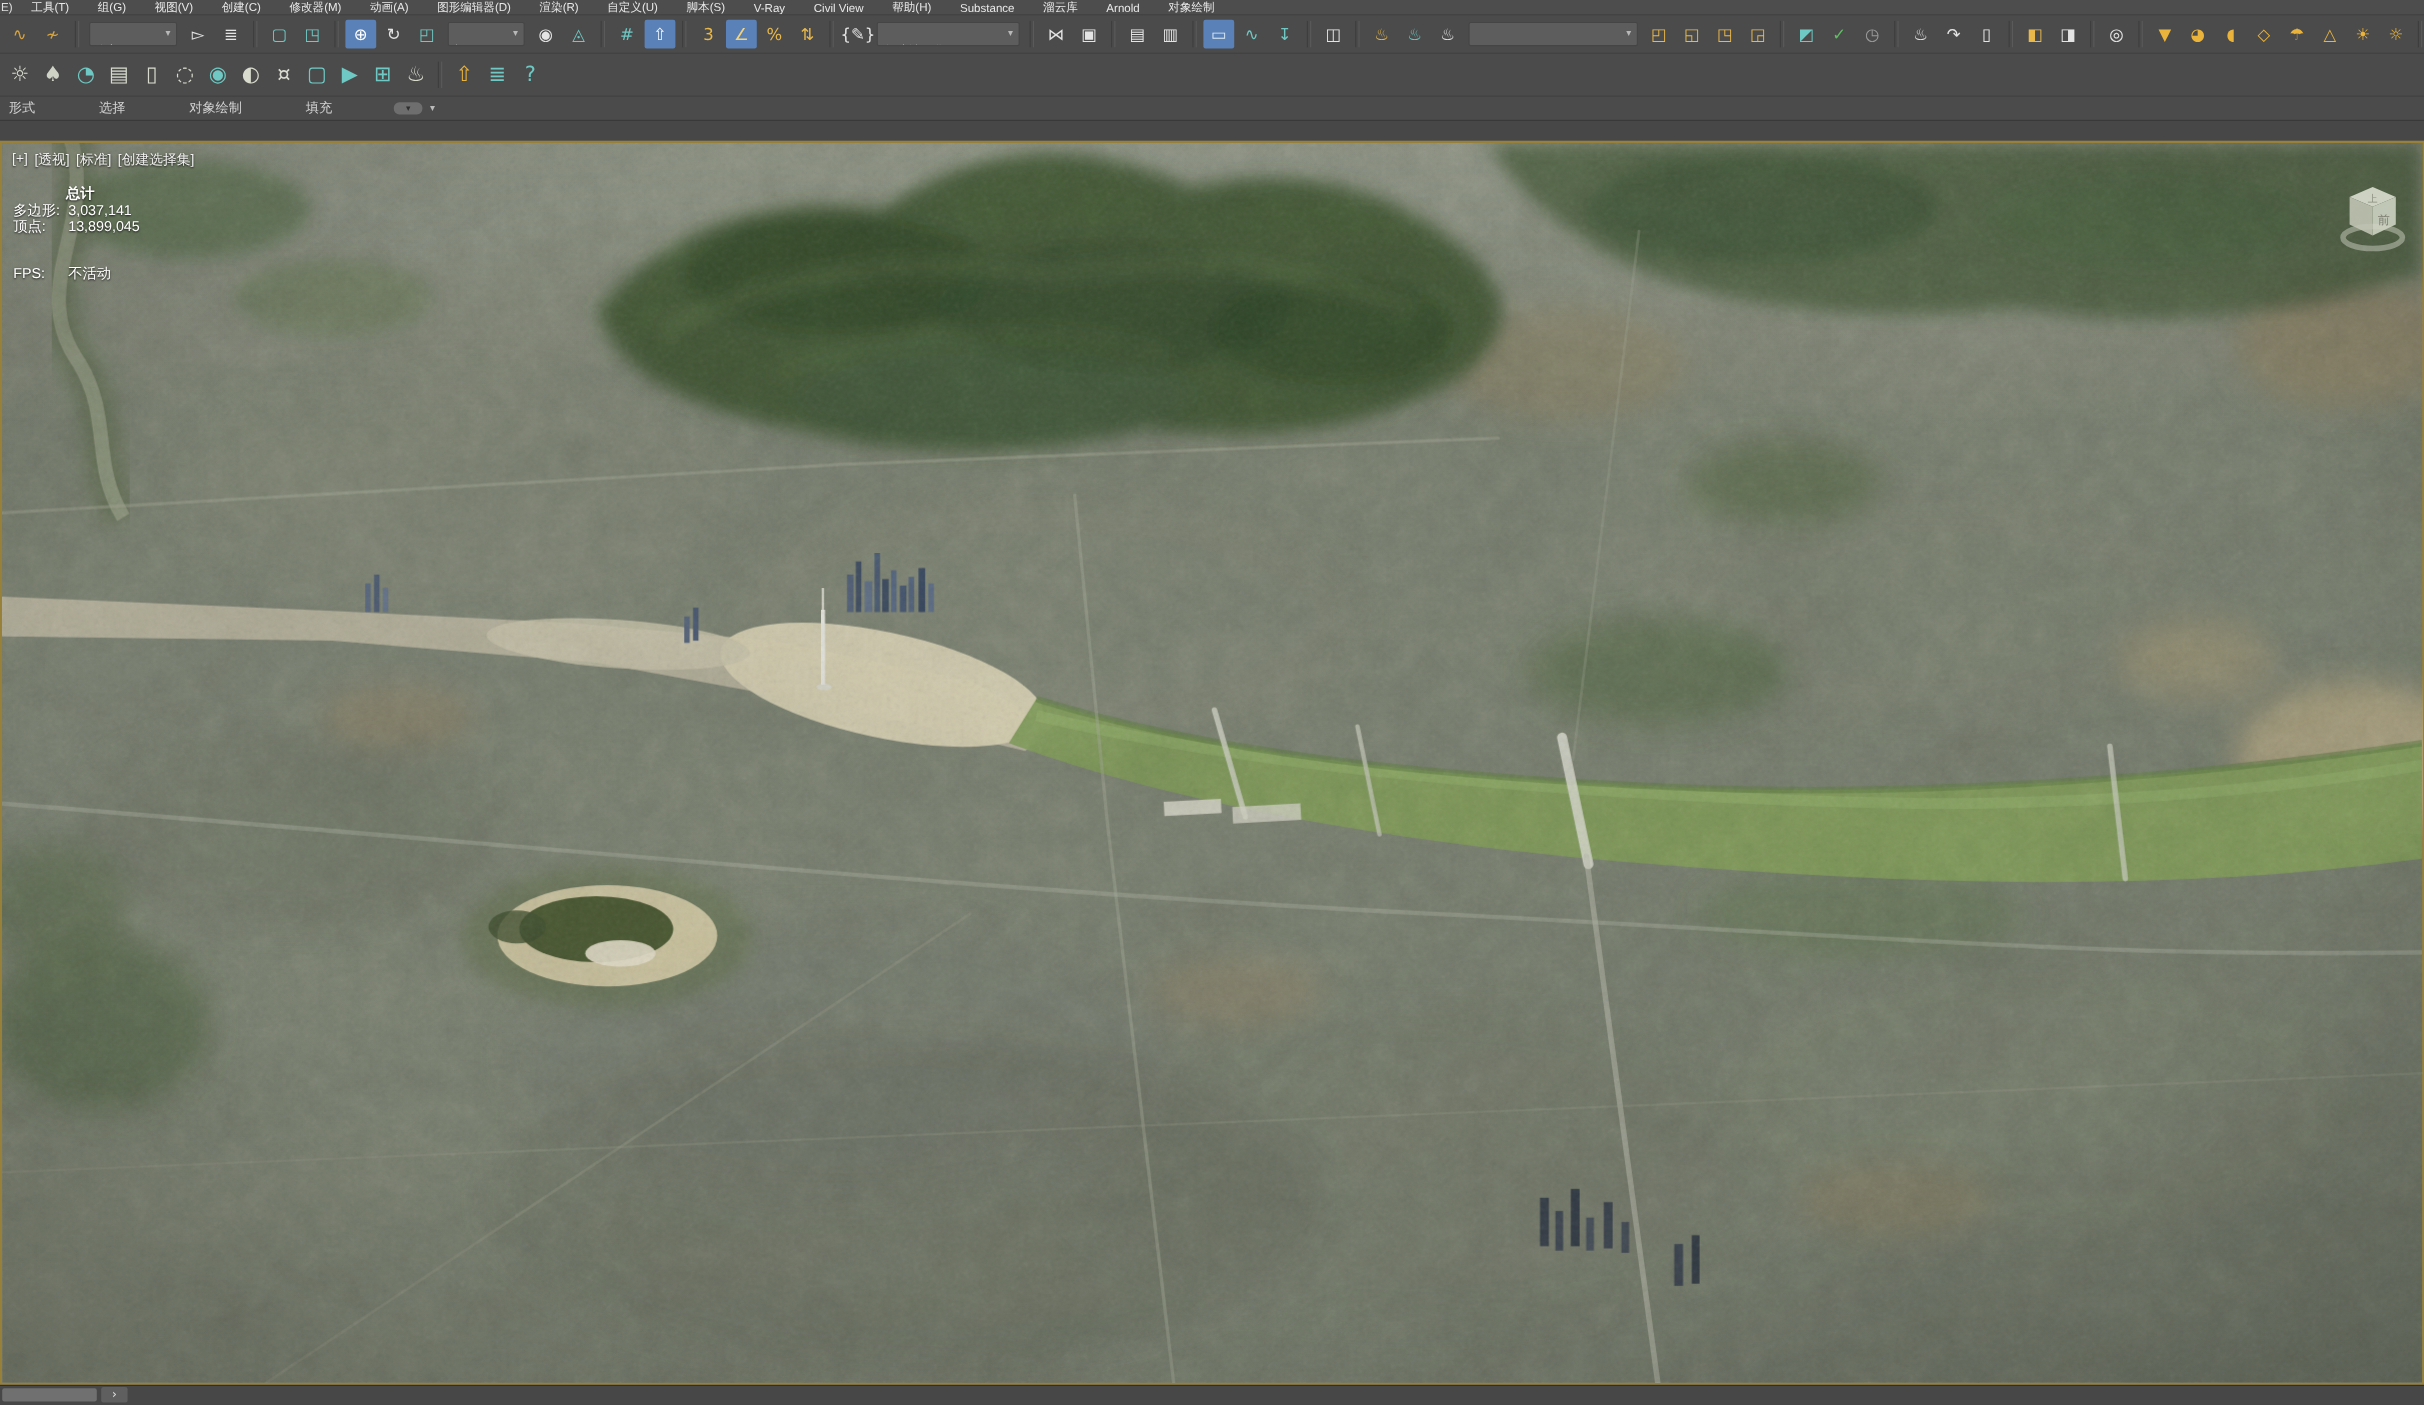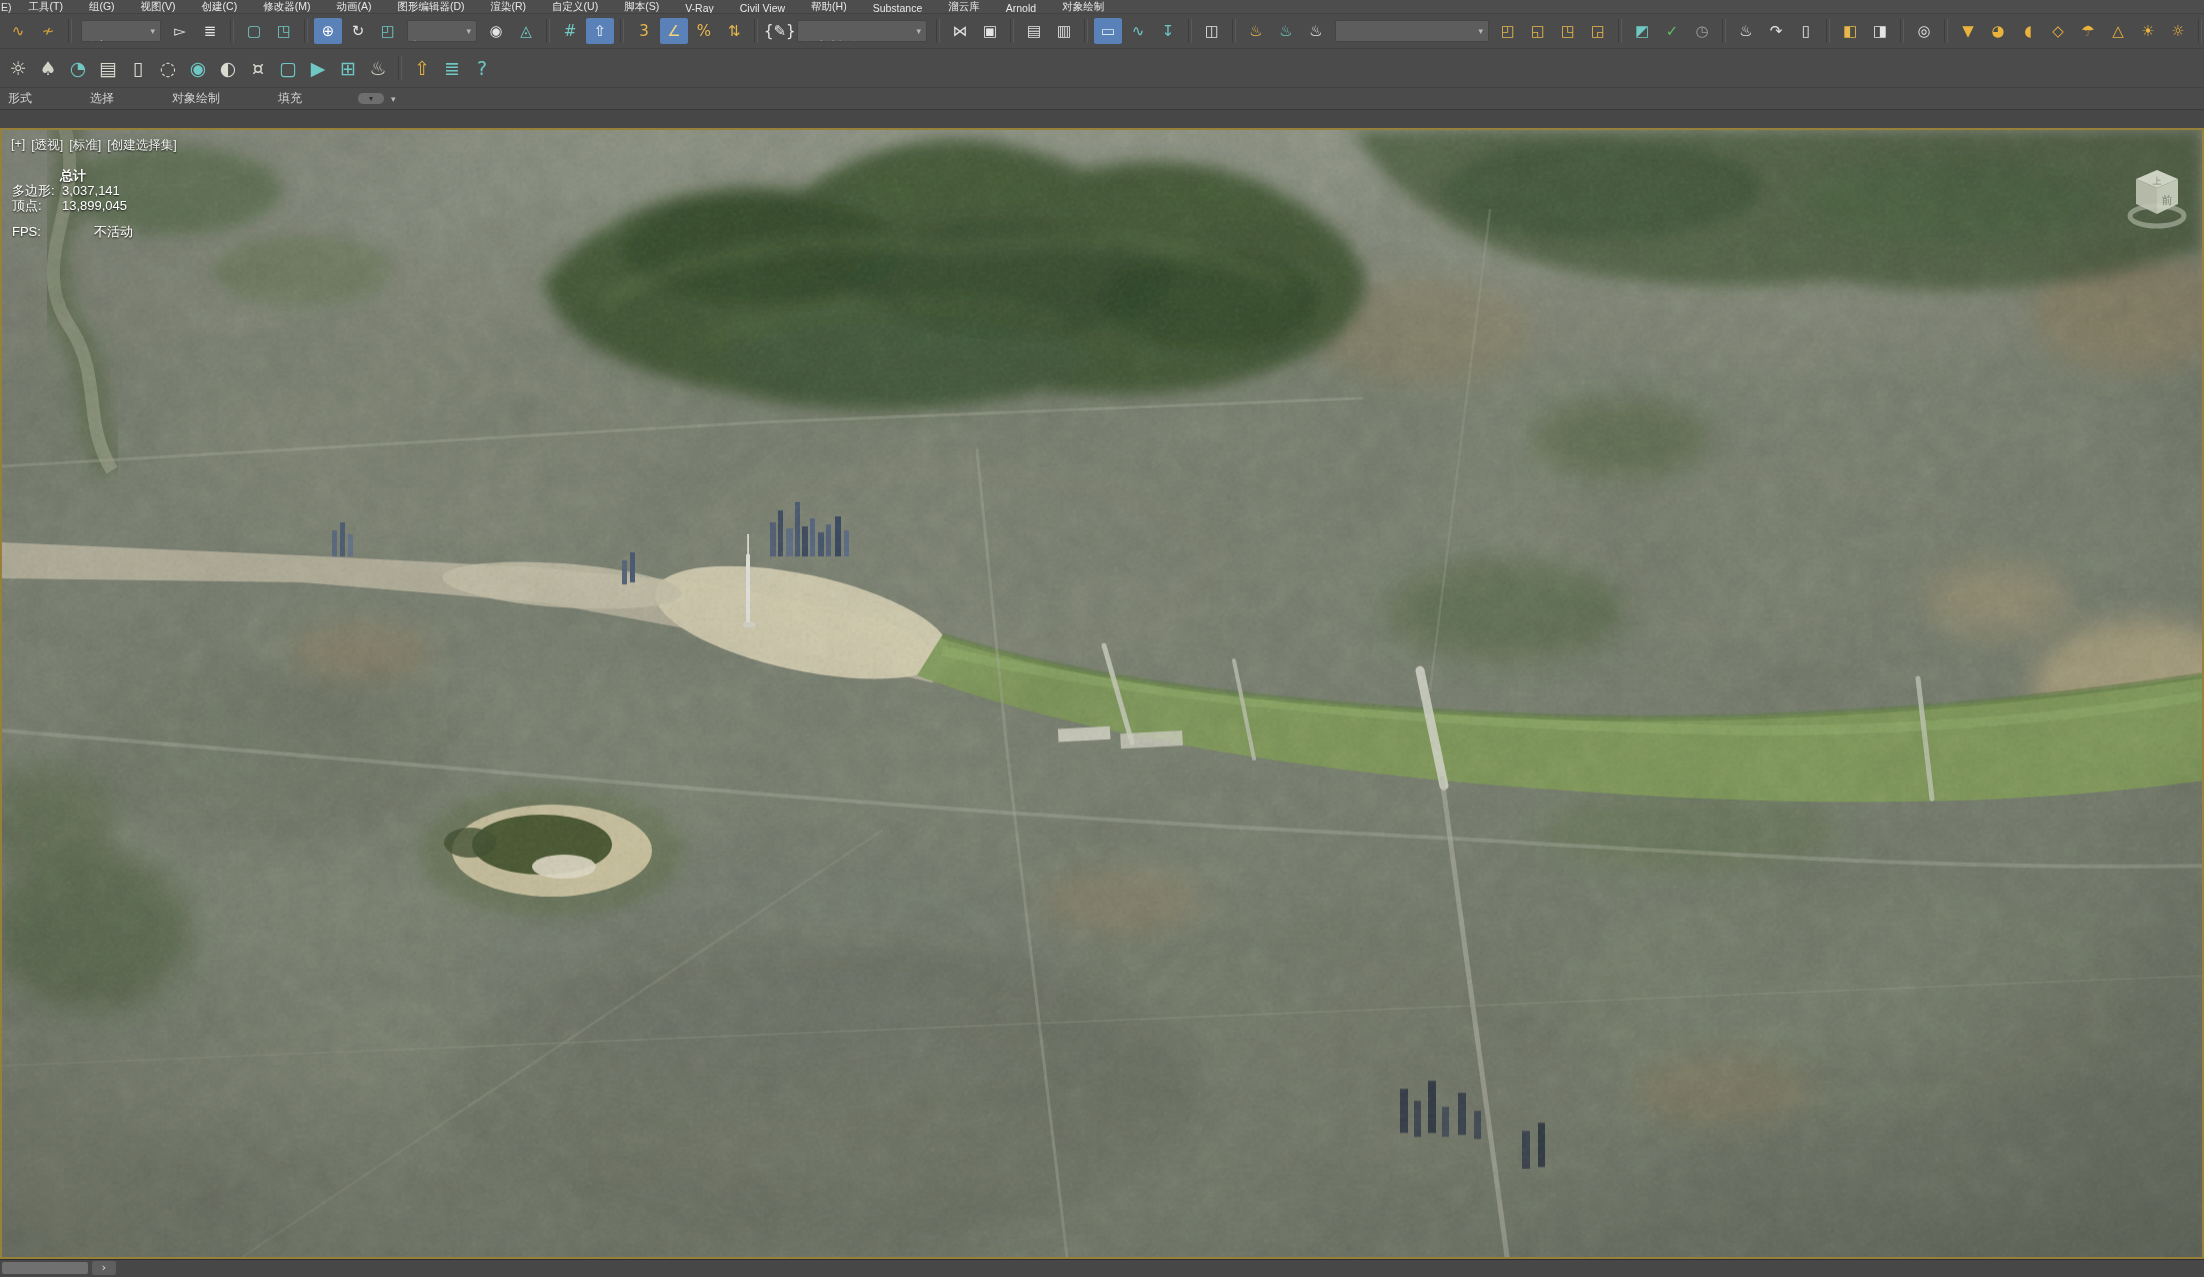--- a/index.html
+++ b/index.html
@@ -48,21 +48,21 @@
     background:#6f7566;overflow:hidden;}
   #scene{position:absolute;left:0;top:0;width:100%;height:100%;display:block;}
   .vp-label{position:absolute;left:9px;top:7px;display:flex;gap:6px;
     color:#f2f2f2;font-size:12.5px;text-shadow:0 1px 2px rgba(0,0,0,.85);}
   .vp-label span{cursor:default;}
   .vp-stats{position:absolute;left:10px;top:38px;color:#ffffff;font-size:13px;
     line-height:15px;text-shadow:0 1px 2px rgba(0,0,0,.85);}
   .stat-total{padding-left:48px;font-weight:bold;}
   .stat-row{display:flex;}
   .stat-label{width:50px;}
-  .stat-fps{margin-top:11px;gap:32px;}
+  .stat-fps{margin-top:28px;}
   .stat-fps .stat-label{width:50px;}
   #viewcube{position:absolute;top:26px;right:10px;width:70px;height:76px;}
 
   
   #statusbar{height:17px;background:#474747;border-top:1px solid #2f2f2f;
     position:relative;flex:0 0 auto;}
   #mini-listener{position:absolute;left:2px;top:2px;width:86px;height:12px;
     background:#707070;border-radius:2px;}
   #listener-expand{position:absolute;left:92px;top:1px;width:24px;height:14px;
     background:#5f5f5f;border-radius:2px;color:#e0e0e0;font-size:11px;line-height:14px;

